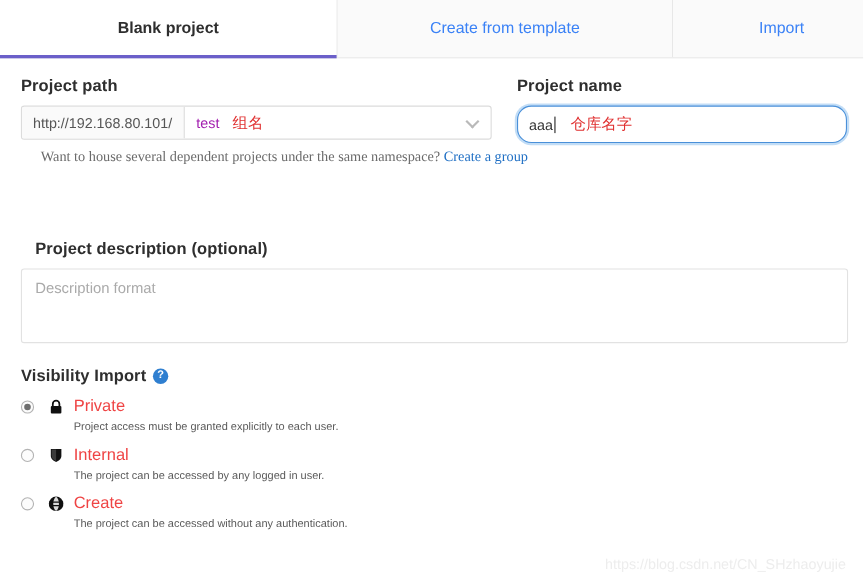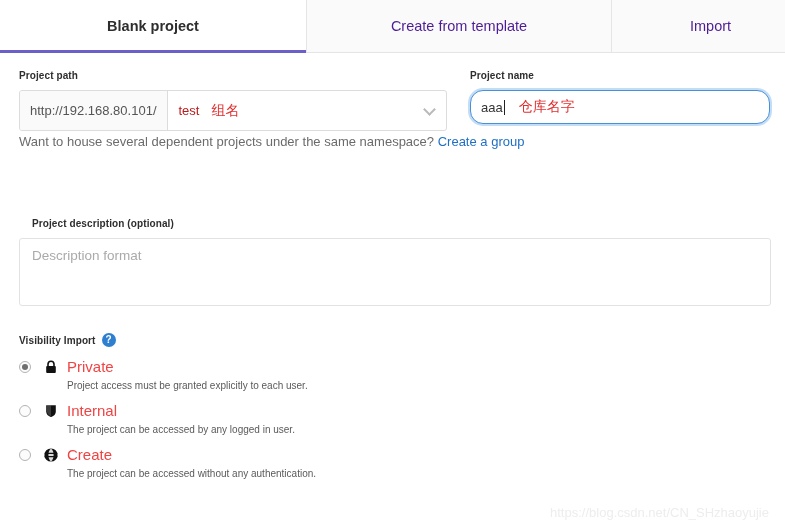--- a/index.html
+++ b/index.html
@@ -17,21 +17,21 @@
   
   .tabs {
     position: absolute; top: 0; left: 0; width: 785px; height: 53px;
     display: flex; align-items: stretch;
     border-bottom: 1px solid #e5e5e5;
   }
   .tab {
     position: relative;
     display: flex; align-items: center; justify-content: center;
     font-size: 14.5px;
-    color: #4c1d95;
+    color: #3b82f6;
     background: #fafafa;
     border-right: 1px solid #e5e5e5;
     cursor: pointer;
     user-select: none;
   }
   .tab.t1 { width: 307px; }
   .tab.t2 { width: 305px; }
   .tab.t3 { width: 173px; border-right: none; justify-content: flex-start; padding-left: 78px; }
   .tab.active {
     background: #ffffff;
@@ -44,32 +44,32 @@
     position: absolute;
     left: 0; right: 0; bottom: -1px;
     height: 3px;
     background: #6b5fc9;
   }
 
   
   .form-area { position: absolute; top: 53px; left: 0; width: 785px; }
 
   .label {
-    font-size: 10px;
+    font-size: 15px;
     font-weight: bold;
     color: #2e2e2e;
     letter-spacing: 0.1px;
   }
 
   
   .path-block { position: absolute; left: 19px; top: 17px; width: 428px; }
   .path-label { margin-bottom: 9px; }
   .path-group {
     display: flex; align-items: stretch;
-    height: 41px;
+    height: 31px;
     border: 1px solid #dcdcdc;
     border-radius: 3px;
     background: #fff;
     overflow: hidden;
   }
   .path-prefix {
     display: flex; align-items: center;
     padding: 0 10px;
     background: #fafafa;
     border-right: 1px solid #dcdcdc;
@@ -79,34 +79,34 @@
   }
   .path-select {
     flex: 1;
     display: flex; align-items: center;
     position: relative;
     padding: 0 11px;
     font-size: 13px;
     color: #3c3c3c;
     cursor: pointer;
   }
-  .path-value { color: #b91c1c; }
+  .path-value { color: #a21caf; }
   .path-annot { color: #e03030; font-size: 14px; margin-left: 12px; }
   .chev {
     position: absolute; right: 12px; top: 50%;
     width: 9px; height: 9px;
     margin-top: -6px;
     border-right: 2px solid #b9b9b9;
     border-bottom: 2px solid #b9b9b9;
     transform: rotate(45deg);
   }
 
   .hint {
-    position: absolute; left: 19px; top: 81px;
-    font-size: 13px; color: #6b6b6b;
+    position: absolute; left: 37px; top: 81px;
+    font-size: 13px; color: #6b6b6b; font-family: Liberation Serif, serif;
   }
   .hint a { color: #1f6fc4; text-decoration: none; }
 
   
   .name-block { position: absolute; left: 470px; top: 17px; width: 300px; }
   .name-label { margin-bottom: 9px; }
   .name-input-wrap {
     position: relative;
     height: 34px;
     border: 1px solid #4a90d9;

